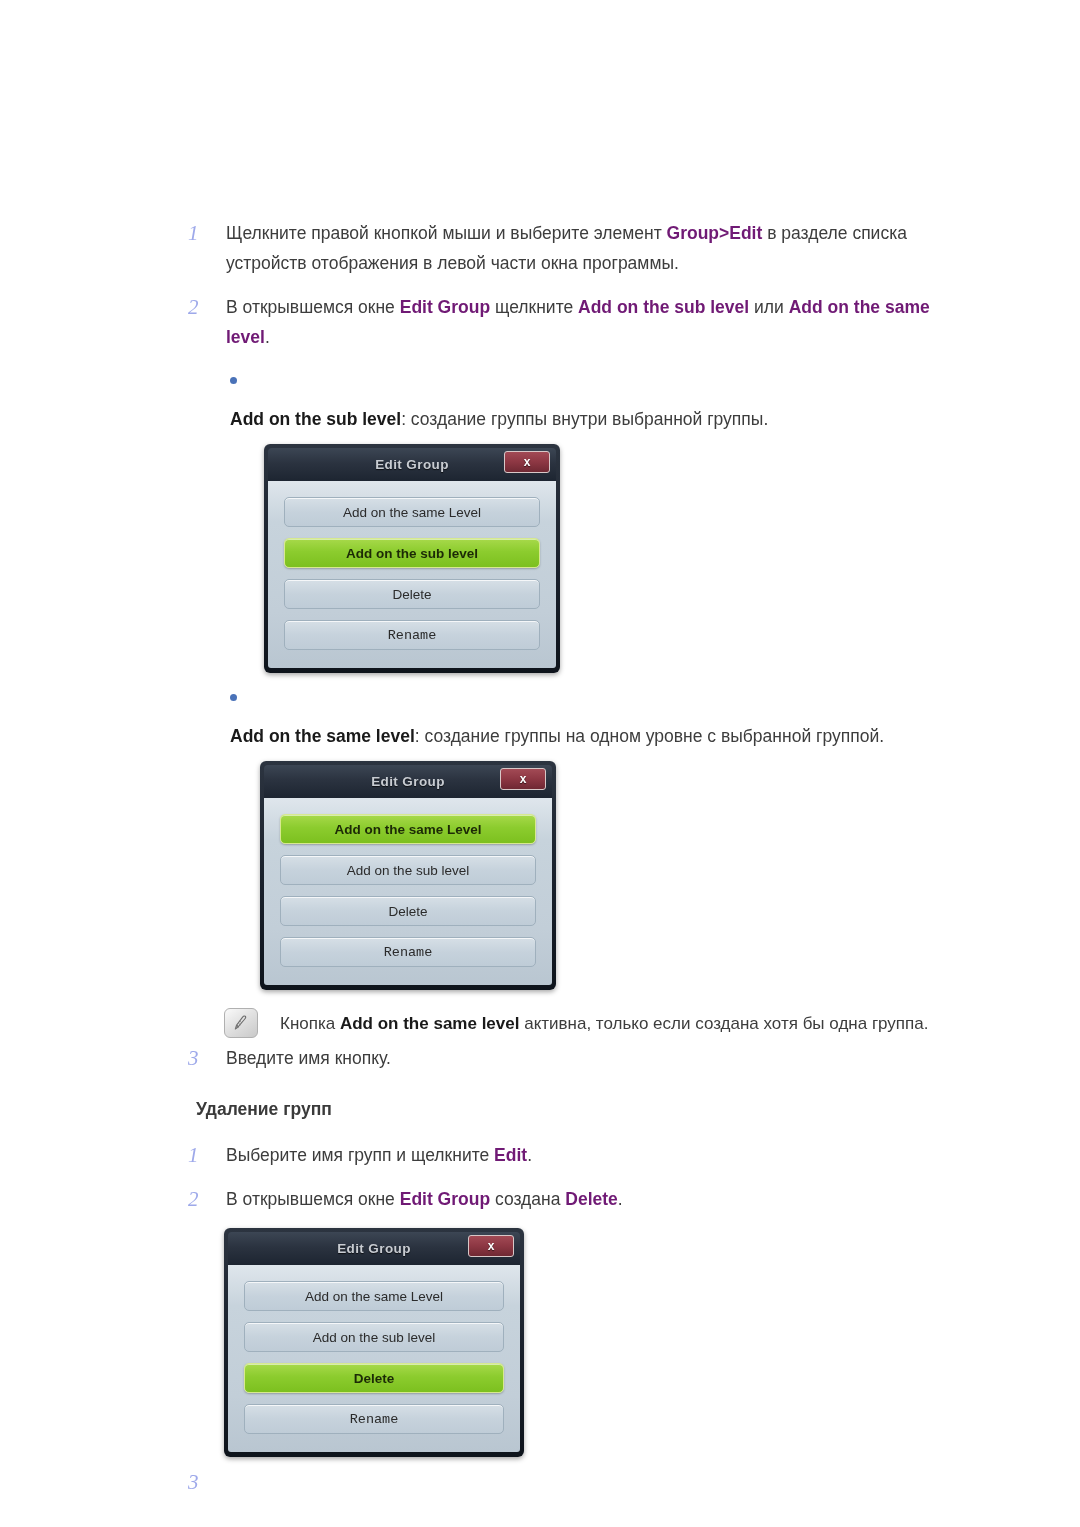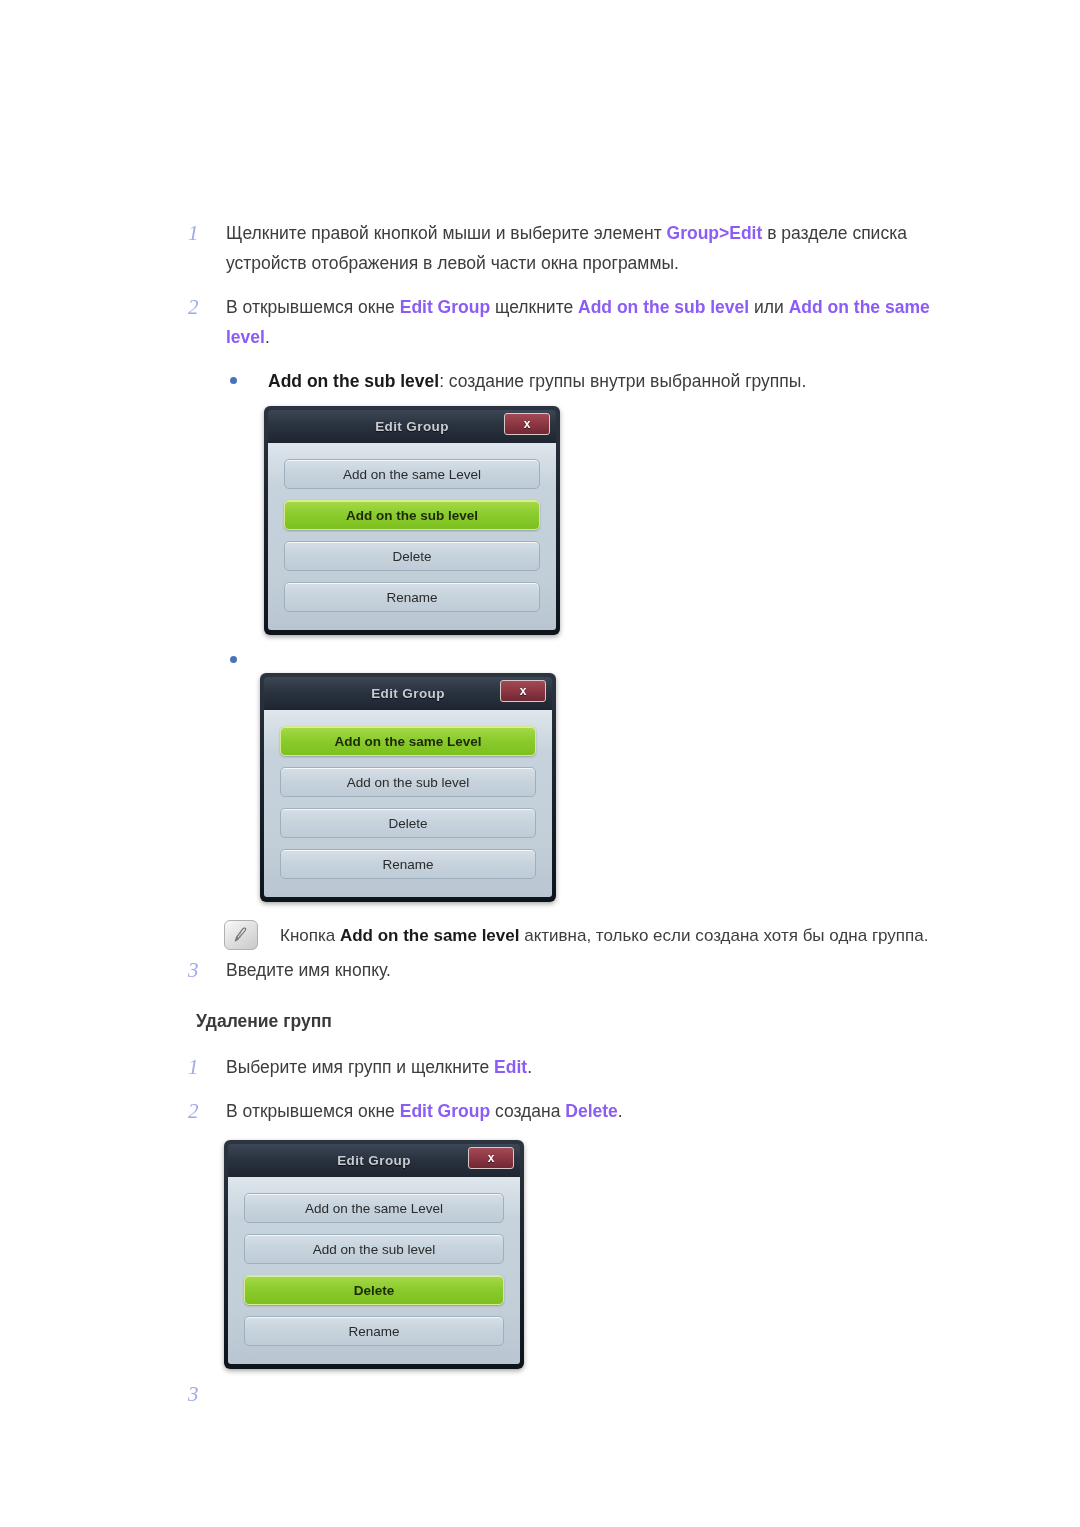--- a/index.html
+++ b/index.html
@@ -36,27 +36,28 @@
     line-height: 30px;
     font-family: "Liberation Serif", serif;
     letter-spacing: 0px;
   }
   .step-body {
     font-size: 17.5px;
     line-height: 30px;
     color: #3d3d3d;
     max-width: 740px;
   }
-  .step-body b { font-weight: bold; color: #8b5cf6; }
+  .step-body b { font-weight: bold; color: #701a75; }
 
   
   .bullet {
     display: flex;
     align-items: flex-start;
     margin: 8px 0 10px 42px;
+    flex-direction: column;
   }
   .bullet-dot {
     flex: 0 0 38px;
     padding-top: 11px;
   }
   .bullet-dot span {
     display: block;
     width: 7px; height: 7px;
     border-radius: 50%;
     background: #4a72b8;
@@ -120,21 +121,21 @@
     display: flex;
     align-items: center;
     justify-content: center;
     margin-bottom: 11px;
     font-size: 13.5px;
     color: #2b2b2b;
     background: linear-gradient(180deg, #d6dfe6 0%, #c6d2dc 50%, #bfccd7 100%);
     border: 1px solid #9fb0bd;
     box-shadow: inset 0 1px 0 rgba(255,255,255,0.75);
   }
-  .dlg-btn:last-child { margin-bottom: 0; }
+  .dlg-btn:last-child { margin-bottom: 0; font-family: Liberation Mono, monospace; }
   .dlg-btn.active {
     background: linear-gradient(180deg, #a7d94a 0%, #8ccc2e 45%, #7cc01f 100%);
     border: 1px solid #d7e98f;
     font-weight: bold;
     color: #1c2a06;
     box-shadow: inset 0 1px 0 rgba(255,255,255,0.55), 0 1px 2px rgba(0,0,0,0.25);
   }
 
   .dlg-wrap-1 { width: 296px; margin: 6px 0 10px 76px; }
   .dlg-wrap-2 { width: 296px; margin: 6px 0 18px 72px; }
@@ -207,20 +208,21 @@
         <div class="dlg-btn">Delete</div>
         <div class="dlg-btn">Rename</div>
       </div>
     </div>
   </div>
 
   <div class="bullet">
     <div class="bullet-dot">
         <span></span>
       </div>
+    <div class="bullet-text"><b>Add on the same level</b><span>: создание группы на одном уровне с выбранной группой.</span></div>
   </div>
 
   <div class="dlg-wrap-2">
     <div class="dialog">
       <div class="dlg-titlebar">
         <div class="dlg-title">Edit Group</div>
         <div class="dlg-close">x</div>
       </div>
       <div class="dlg-body">
         <div class="dlg-btn active">Add on the same Level</div>

